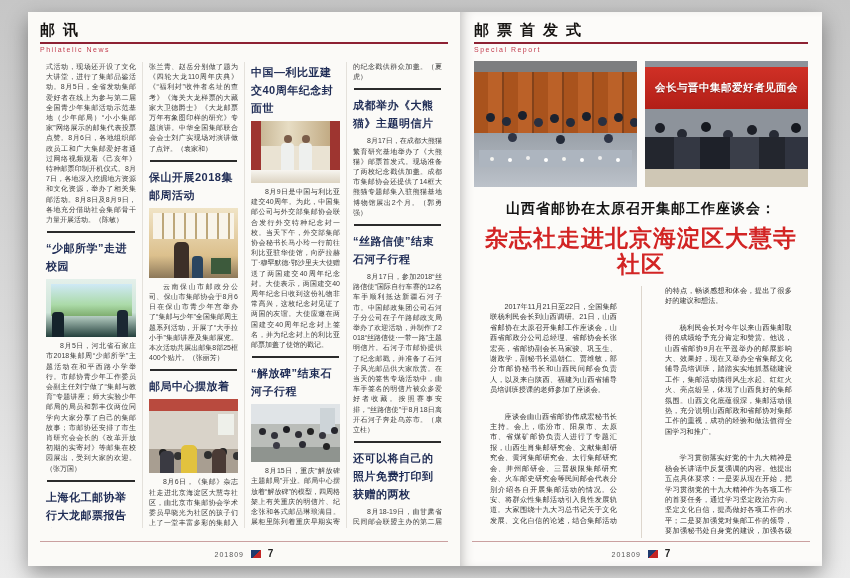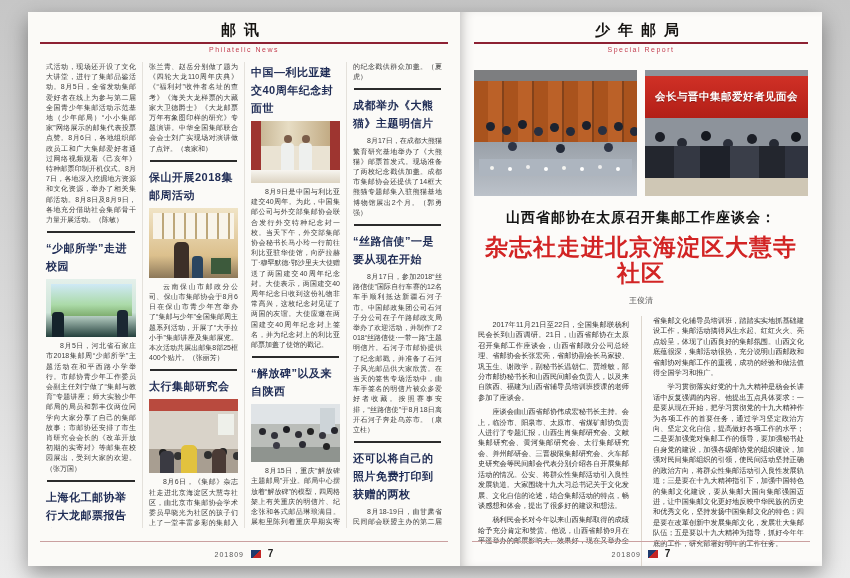--- a/index.html
+++ b/index.html
@@ -10,21 +10,21 @@
   }
   .spread{
     position:absolute;left:28px;top:12px;width:794px;height:554px;
     display:flex;box-shadow:0 8px 20px rgba(0,0,0,.38);
   }
   .page{position:relative;background:#fbfaf7;box-sizing:border-box;overflow:hidden;}
   .page-left{width:432px;padding:10px 12px;}
   .page-right{width:362px;padding:10px 14px;box-shadow:inset 9px 0 14px -9px rgba(0,0,0,.32);background:#fcfbf9;}
 
   
-  .page-head{text-align:center;}
+  .page-head{}
   .page-head .cn{margin:0;font-family:"DejaVu Serif",serif;font-weight:bold;font-size:15px;line-height:17px;letter-spacing:8px;color:#161412;}
   .head-rule{height:2px;background:#8d2133;margin:3px 0 2px;}
   .head-sub{color:#c33d4f;font-size:7px;letter-spacing:1.5px;}
 
   
   .cols{display:flex;margin-top:9px;height:466px;}
   .col{width:25%;box-sizing:border-box;padding:0 6px;overflow:hidden;}
   .col + .col{border-left:1px solid #e4e1db;}
   .body{font-size:7px;line-height:10.2px;text-align:justify;color:#3b3b3b;margin:0 0 3px;text-indent:2em;word-break:break-all;}
   .body.cont{text-indent:0;}
@@ -61,21 +61,21 @@
   .ph-handshake .m1{left:34%;}
   .ph-handshake .m2{left:54%;}
   .ph-handshake .table{left:0;right:0;bottom:0;height:13px;background:linear-gradient(#f7f5f0,#dcd3c1);}
 
   .ph-crowd{height:58px;background:linear-gradient(180deg,#e0e4e7 0 34%,#babdb9 34% 74%,#8f948f 74%);}
   .ph-crowd .heads{left:8px;top:24px;width:7px;height:7px;border-radius:50%;background:#26262c;
     box-shadow:12px 4px 0 #32323a,24px -2px 0 #1d1d22,36px 3px 0 #2c2c33,48px 0 0 #222,60px 4px 0 #35353d,72px -1px 0 #26262c,14px 14px 0 #3a3a44,40px 13px 0 #2b2b33,64px 15px 0 #222;}
   .ph-crowd .stand{right:6%;top:6%;width:16%;height:46%;background:#cdd4d8;}
 
   
-  .photos{display:flex;gap:8px;margin-top:17px;}
+  .photos{display:flex;gap:8px;margin-top:8px;}
   .photos .photo{flex:1;margin:0;}
   .ph-meeting{height:126px;}
   .ph-meeting .ceil{top:0;left:0;right:0;height:9%;background:#7d7e80;}
   .ph-meeting .wall{top:9%;left:0;right:0;height:48%;background:repeating-linear-gradient(90deg,#a9531d 0 14px,#bb6128 14px 28px,#83421a 28px 30px);}
   .ph-meeting .floor{bottom:0;left:0;right:0;height:43%;background:linear-gradient(180deg,#99a0a8,#bcc2ca);}
   .ph-meeting .tbl{left:3%;right:3%;bottom:16%;height:13%;background:#adb5bf;}
   .ph-meeting .heads{left:12px;top:52px;width:9px;height:9px;border-radius:50%;background:#1c2330;
     box-shadow:16px 4px 0 #242b3a,32px -2px 0 #1a202c,48px 5px 0 #2a3040,64px 1px 0 #1c2330,80px 5px 0 #242b3a,96px -1px 0 #1a202c,112px 4px 0 #2a3040,128px 0 0 #1c2330,144px 5px 0 #242b3a,22px 20px 0 #2e3546,70px 22px 0 #232a38,118px 21px 0 #2e3546;}
   .ph-meeting .cups{left:16px;bottom:26px;width:4px;height:4px;border-radius:50%;background:#f4f4f0;
     box-shadow:18px 1px 0 #fff,36px -1px 0 #eee,54px 1px 0 #fff,72px 0 0 #f4f4f0,90px 1px 0 #fff,108px -1px 0 #eee,126px 1px 0 #fff;}
@@ -87,21 +87,21 @@
     box-shadow:22px 6px 0 #262a34,46px -1px 0 #15181f,68px 7px 0 #2b2f3a,92px 2px 0 #1c1f27,114px 7px 0 #262a34,136px 0 0 #15181f;}
   .ph-banner .backs{left:0;right:0;bottom:14%;height:26%;background:linear-gradient(90deg,#23262e 0 18%,#343843 18% 34%,#1e2129 34% 52%,#3a3e49 52% 70%,#23262e 70% 86%,#303440 86%);}
   .ph-banner .desk{left:0;right:0;bottom:0;height:14%;background:#cfc7b5;}
 
   
   .kicker{margin-top:13px;text-align:center;font-weight:bold;font-size:14px;color:#141414;letter-spacing:1px;}
   .headline{margin:7px 0 9px;text-align:center;font-weight:bold;font-size:23px;line-height:26px;color:#d22424;letter-spacing:1px;}
   .byline{text-align:center;font-size:8px;color:#555;margin-bottom:10px;}
 
   .article-body{column-count:2;column-gap:16px;column-rule:1px solid #ddd6cd;height:252px;overflow:hidden;margin-top:4px;}
-  .article-body p{font-size:7.2px;line-height:10.4px;color:#333;text-align:justify;text-indent:2em;margin:4px;word-break:break-all;}
+  .article-body p{font-size:7.2px;line-height:10.4px;color:#333;text-align:justify;text-indent:2em;margin:16px;word-break:break-all;}
 
   
   .foot-rule{position:absolute;left:12px;right:12px;bottom:24px;height:1px;background:#caa0a0;}
   .page-foot{position:absolute;left:0;right:0;bottom:7px;text-align:center;font-size:7px;color:#555;}
   .page-foot .issue{letter-spacing:1px;}
   .page-foot .logo{display:inline-block;width:10px;height:8px;margin:0 5px;vertical-align:-1px;background:linear-gradient(135deg,#1f3a6e 50%,#c22525 50%);}
   .page-foot .pageno{font-weight:bold;font-size:10px;color:#222;}
 </style>
 </head>
 <body>
@@ -137,74 +137,74 @@
         <div class="rule"></div>
         <h3 class="htitle">保山开展2018集邮周活动</h3>
         <div class="photo ph-exhibit">
           <span class="frames"></span>
           <span class="fig1"></span>
           <span class="fig2"></span>
           <span class="box"></span>
         </div>
         <p class="body">云南保山市邮政分公司、保山市集邮协会于8月6日在保山市青少年宫举办了“集邮与少年”全国集邮周主题系列活动，开展了“大手拉小手”集邮讲座及集邮展览。本次活动共展出邮集8部25框400个贴片。（张丽芳）</p>
         <div class="rule"></div>
-        <h3 class="htitle">太行集邮研究会</h3>
+        <h3 class="htitle">邮局中心摆放着</h3>
         <div class="photo ph-classroom">
           <span class="win"></span>
           <span class="heads"></span>
           <span class="yellow"></span>
           <span class="dark1"></span>
           <span class="dark2"></span>
         </div>
         <p class="body">8月6日，《集邮》杂志社走进北京海淀区大慧寺社区，由北京市集邮协会学术委员早晓光为社区的孩子们上了一堂丰富多彩的集邮入门课。早晓光以邮票实物为例，向青少年们讲解了邮票的起源和中国首套邮票的发行，还介绍了我国邮票的分类。《集邮》杂志还为本次活动准备了精美的邮票，赠送给参加活动的孩子们。</p>
       </div>
 
       <div class="col">
         <h3 class="htitle">中国—利比亚建交40周年纪念封面世</h3>
         <div class="photo ph-handshake">
           <span class="mural"></span>
           <span class="man m1"></span>
           <span class="man m2"></span>
           <span class="table"></span>
         </div>
         <p class="body">8月9日是中国与利比亚建交40周年。为此，中国集邮公司与外交部集邮协会联合发行外交特种纪念封一枚。当天下午，外交部集邮协会秘书长马小玲一行前往利比亚驻华使馆，向萨拉赫丁·穆罕默德·鄂沙里夫大使赠送了两国建交40周年纪念封。大使表示，两国建交40周年纪念日收到这份礼物非常高兴，这枚纪念封见证了两国的友谊。大使应邀在两国建交40周年纪念封上签名，并为纪念封上的利比亚邮票加盖了使馆的戳记。</p>
         <div class="rule"></div>
-        <h3 class="htitle">“解放碑”以及来自陕西</h3>
+        <h3 class="htitle">“解放碑”结束石河子行程</h3>
         <div class="photo ph-crowd">
           <span class="stand"></span>
           <span class="heads"></span>
         </div>
         <p class="body">8月15日，重庆“解放碑主题邮局”开业。邮局中心摆放着“解放碑”的模型，四周格架上有关重庆的明信片、纪念张和各式邮品琳琅满目。展柜里陈列着重庆早期实寄封等珍贵邮品。扫描主题邮局的二维码后，不仅可以领取小礼品和专门印制的明信片，还可以将自己的照片免费打印到获赠的两枚“自制邮资片”上。主题邮局还别出心裁启用了“解放碑”风景日戳和解放碑主题邮局纪念戳，还有近20枚刻有重庆著名景点</p>
       </div>
 
       <div class="col">
         <p class="body cont">的纪念戳供群众加盖。（夏虎）</p>
         <div class="rule"></div>
         <h3 class="htitle">成都举办《大熊猫》主题明信片</h3>
         <p class="body">8月17日，在成都大熊猫繁育研究基地举办了《大熊猫》邮票首发式。现场准备了两枚纪念戳供加盖。成都市集邮协会还提供了14框大熊猫专题邮集入驻熊猫基地博物馆展出2个月。（郭勇强）</p>
         <div class="rule"></div>
-        <h3 class="htitle">“丝路信使”一是要从现在开始</h3>
+        <h3 class="htitle">“丝路信使”结束石河子行程</h3>
         <p class="body">8月17日，参加2018“丝路信使”国际自行车赛的12名车手顺利抵达新疆石河子市。中国邮政集团公司石河子分公司在子午路邮政支局举办了欢迎活动，并制作了2018“丝路信使·一带一路”主题明信片。石河子市邮协提供了纪念邮戳，并准备了石河子风光邮品供大家欣赏。在当天的签售专场活动中，由车手签名的明信片被众多爱好者收藏。按照赛事安排，“丝路信使”于8月18日离开石河子奔赴乌苏市。（康立柱）</p>
         <div class="rule"></div>
         <h3 class="htitle">还可以将自己的照片免费打印到获赠的两枚</h3>
         <p class="body">8月18-19日，由甘肃省民间邮会联盟主办的第二届现代集邮展览在甘肃武威举办。本次展览共展出荣誉类展品2部10框，竞赛类展品73部191框以及一片类邮集31片。竞赛类邮集分十二大类，展示出甘肃集邮者在现代集邮方面的最新成果。通过评审，最后评选出一等奖6部、二等奖17部、三等奖26部，一片类有16片获奖。（韩满琦）</p>
       </div>
     </div>
 
     <div class="foot-rule"></div>
     <footer class="page-foot">
       <span class="issue">201809</span>
       <span class="logo"></span>
       <span class="pageno">7</span>
     </footer>
   </section>
 
   <section class="page page-right">
     <header class="page-head">
-      <h1 class="cn">少年邮局</h1>
+      <h1 class="cn">邮票首发式</h1>
       <div class="head-rule"></div>
       <div class="head-sub">Special Report</div>
     </header>
 
     <div class="photos">
       <div class="photo ph-meeting">
         <span class="ceil"></span>
         <span class="wall"></span>
         <span class="floor"></span>
         <span class="tbl"></span>
@@ -216,21 +216,20 @@
             <span>会长与晋中集邮爱好者见面会</span>
           </span>
         <span class="heads"></span>
         <span class="backs"></span>
         <span class="desk"></span>
       </div>
     </div>
 
     <div class="kicker">山西省邮协在太原召开集邮工作座谈会：</div>
     <h2 class="headline">杂志社走进北京海淀区大慧寺社区</h2>
-    <div class="byline">王俊清</div>
 
     <div class="article-body">
       <p>2017年11月21日至22日，全国集邮联杨利民会长到山西调研。21日，山西省邮协在太原召开集邮工作座谈会，山西省邮政分公司总经理、省邮协会长张宏亮，省邮协副会长马家骏、巩玉生、谢政学，副秘书长温朝仁、贾维敏，部分市邮协秘书长和山西民间邮会负责人，以及来自陕西、福建为山西省辅导员培训班授课的老师参加了座谈会。</p>
       <p>座谈会由山西省邮协伟成宏秘书长主持。会上，临汾市、阳泉市、太原市、省煤矿邮协负责人进行了专题汇报，山西生肖集邮研究会、文献集邮研究会、黄河集邮研究会、太行集邮研究会、并州邮研会、三晋极限集邮研究会、火车邮史研究会等民间邮会代表分别介绍各自开展集邮活动的情况。公安、将群众性集邮活动引入良性发展轨道。大家围绕十九大习总书记关于文化发展、文化自信的论述，结合集邮活动的特点，畅谈感想和体会，提出了很多好的建议和想法。</p>
       <p>杨利民会长对今年以来山西集邮取得的成绩给予充分肯定和赞赏。他说，山西省邮协9月在平遥举办的邮展影响大、效果好，现在又举办全省集邮文化辅导员培训班，踏踏实实地抓基础建设工作，集邮活动搞得风生水起、红红火火、亮点纷呈，体现了山西良好的集邮氛围。山西文化底蕴很深，集邮活动很热，充分说明山西邮政和省邮协对集邮工作的重视，成功的经验和做法值得全国学习和推广。</p>
       <p>学习贯彻落实好党的十九大精神是杨会长讲话中反复强调的内容。他提出五点具体要求：一是要从现在开始，把学习贯彻党的十九大精神作为各项工作的首要任务，通过学习坚定政治方向、坚定文化自信，提高做好各项工作的水平；二是要加强党对集邮工作的领导，要加强秘书处自身党的建设，加强各级邮协党的组织建设，加强对民间集邮组织的引领，使民间活动坚持正确的政治方向，将群众性集邮活动引入良性发展轨道；三是要在十九大精神指引下，加强中国特色的集邮文化建设，要从集邮大国向集邮强国迈进，让中国集邮文化更好地反映中华民族的历史和优秀文化，坚持发扬中国集邮文化的特色；四是要在改革创新中发展集邮文化，发展壮大集邮队伍；五是要以十九大精神为指导，抓好今年年底的工作，研究部署好明年的工作任务。</p>
 
     </div>
 
     <div class="foot-rule"></div>

